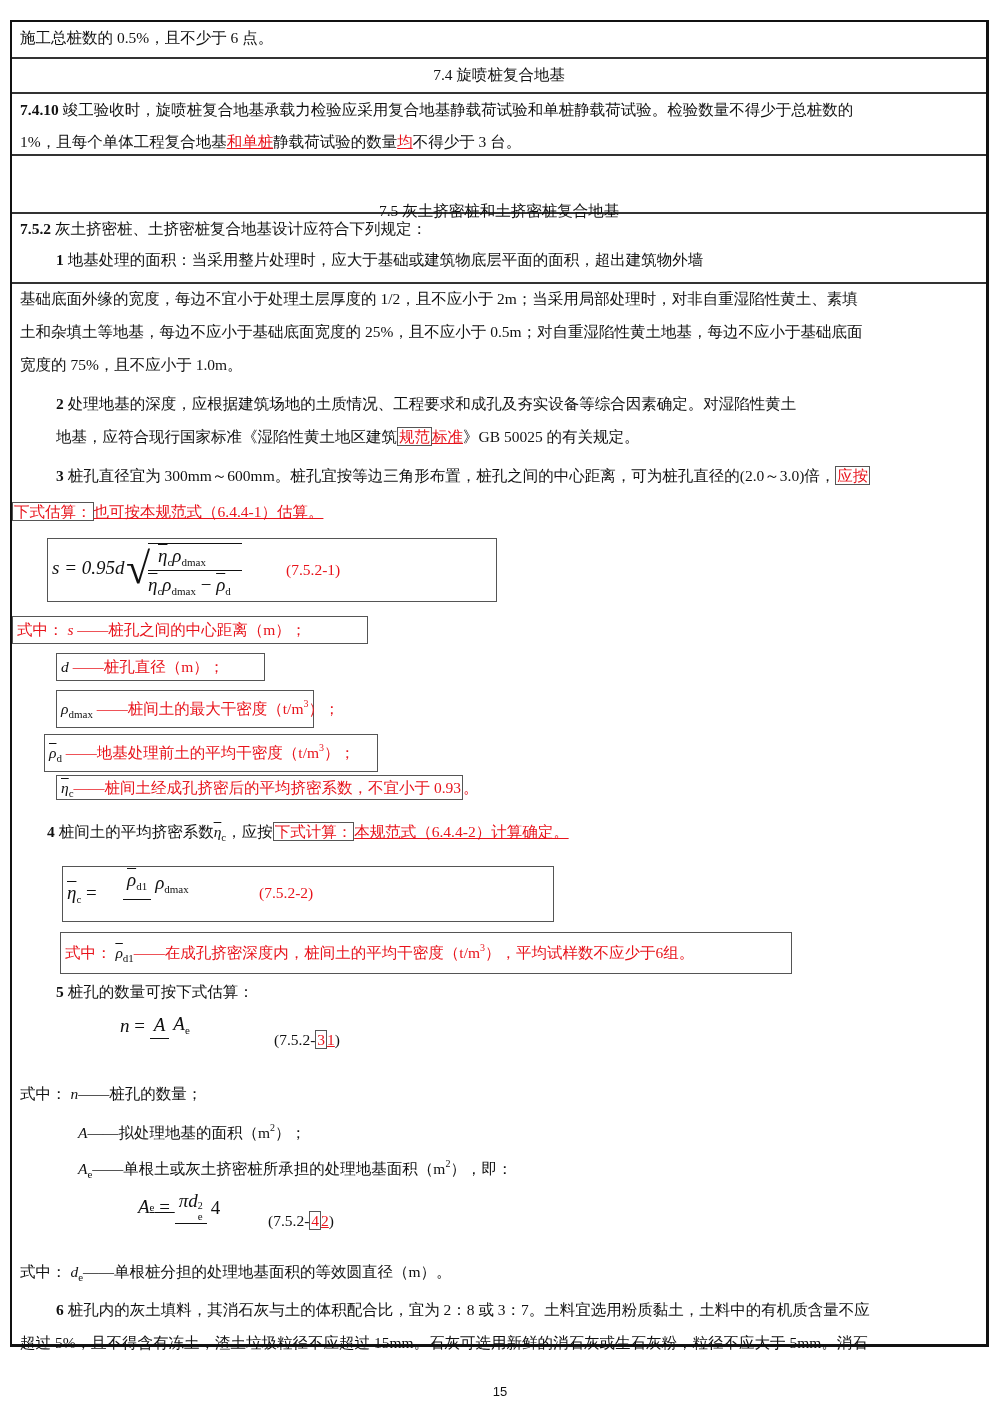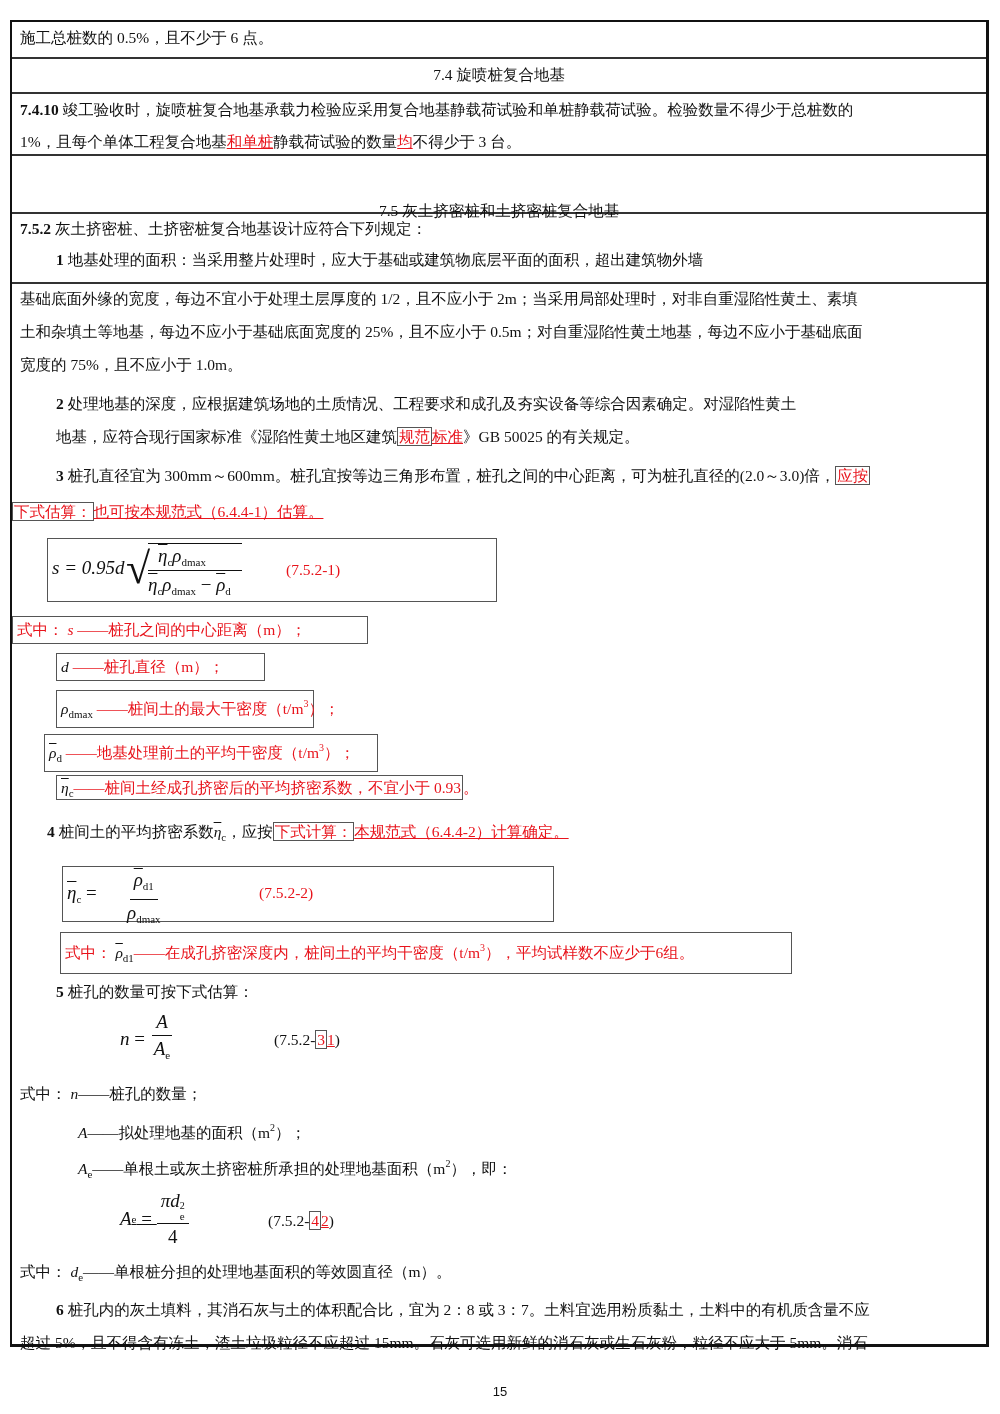--- a/index.html
+++ b/index.html
@@ -26,21 +26,21 @@
   .bold { font-weight: bold; }
   .red { color: #e8141c; }
   .ul { text-decoration: underline; text-decoration-color: #e8141c; }
   .gbox { border: 1px solid #555; padding: 0 1px; }
   .rbox { border: 1px solid #555; }
   .ital { font-style: italic; }
   .formula-box {
     position: absolute; border: 1px solid #555; box-sizing: border-box;
   }
   .math { font-family: "Liberation Serif", "DejaVu Serif", serif; font-size: 19px; }
-  .frac { display: inline-flex; flex-direction: column; align-items: center; vertical-align: middle; }
+  .frac { display: inline-flex; flex-direction: row; align-items: center; vertical-align: middle; }
   .frac .num { border-bottom: 1px solid #111; padding: 0 4px 2px; line-height: 22px; }
   .frac .den { padding: 2px 4px 0; line-height: 22px; }
   .sub { font-size: 11px; font-style: normal; vertical-align: -4px; }
   .sup { font-size: 10px; vertical-align: 7px; }
   .bar { text-decoration: overline; }
   .def-box {
     position: absolute; border: 1px solid #555; box-sizing: border-box;
     font-size: 15.5px; line-height: 20px; white-space: nowrap; padding: 3px 4px;
   }
   .page-number {
@@ -189,21 +189,21 @@
       <span>式中：</span>
       <span class="ital">n</span><span>——桩孔的数量；</span>
     </div>
     <div class="line" style="left:66px; top:834px;">
       <span class="ital">A</span><span>——拟处理地基的面积（m</span><span class="sup">2</span><span>）；</span>
     </div>
     <div class="line" style="left:66px; top:870px;">
       <span class="ital">A</span><span class="sub">e</span><span>——单根土或灰土挤密桩所承担的处理地基面积（m</span><span class="sup">2</span><span>），即：</span>
     </div>
 
-    <div class="math" style="position:absolute; left:108px; top:906px; white-space:nowrap;text-decoration:underline;">
+    <div class="math" style="position:absolute; left:126px; top:906px; white-space:nowrap;text-decoration:underline;">
       <span class="ital" style="vertical-align:middle;">A</span><span class="sub" style="vertical-align:middle;">e</span><span style="vertical-align:middle;"> = </span>
       <div class="frac">
         <span class="num"><span class="ital">πd</span><span style="display:inline-flex; flex-direction:column; line-height:10px; vertical-align:-2px;">
               <span class="sup" style="vertical-align:0;">2</span>
               <span class="sub" style="vertical-align:0;">e</span>
             </span></span>
         <span class="den">4</span>
       </div>
     </div>
     <div class="line" style="left:256px; top:927px;">

